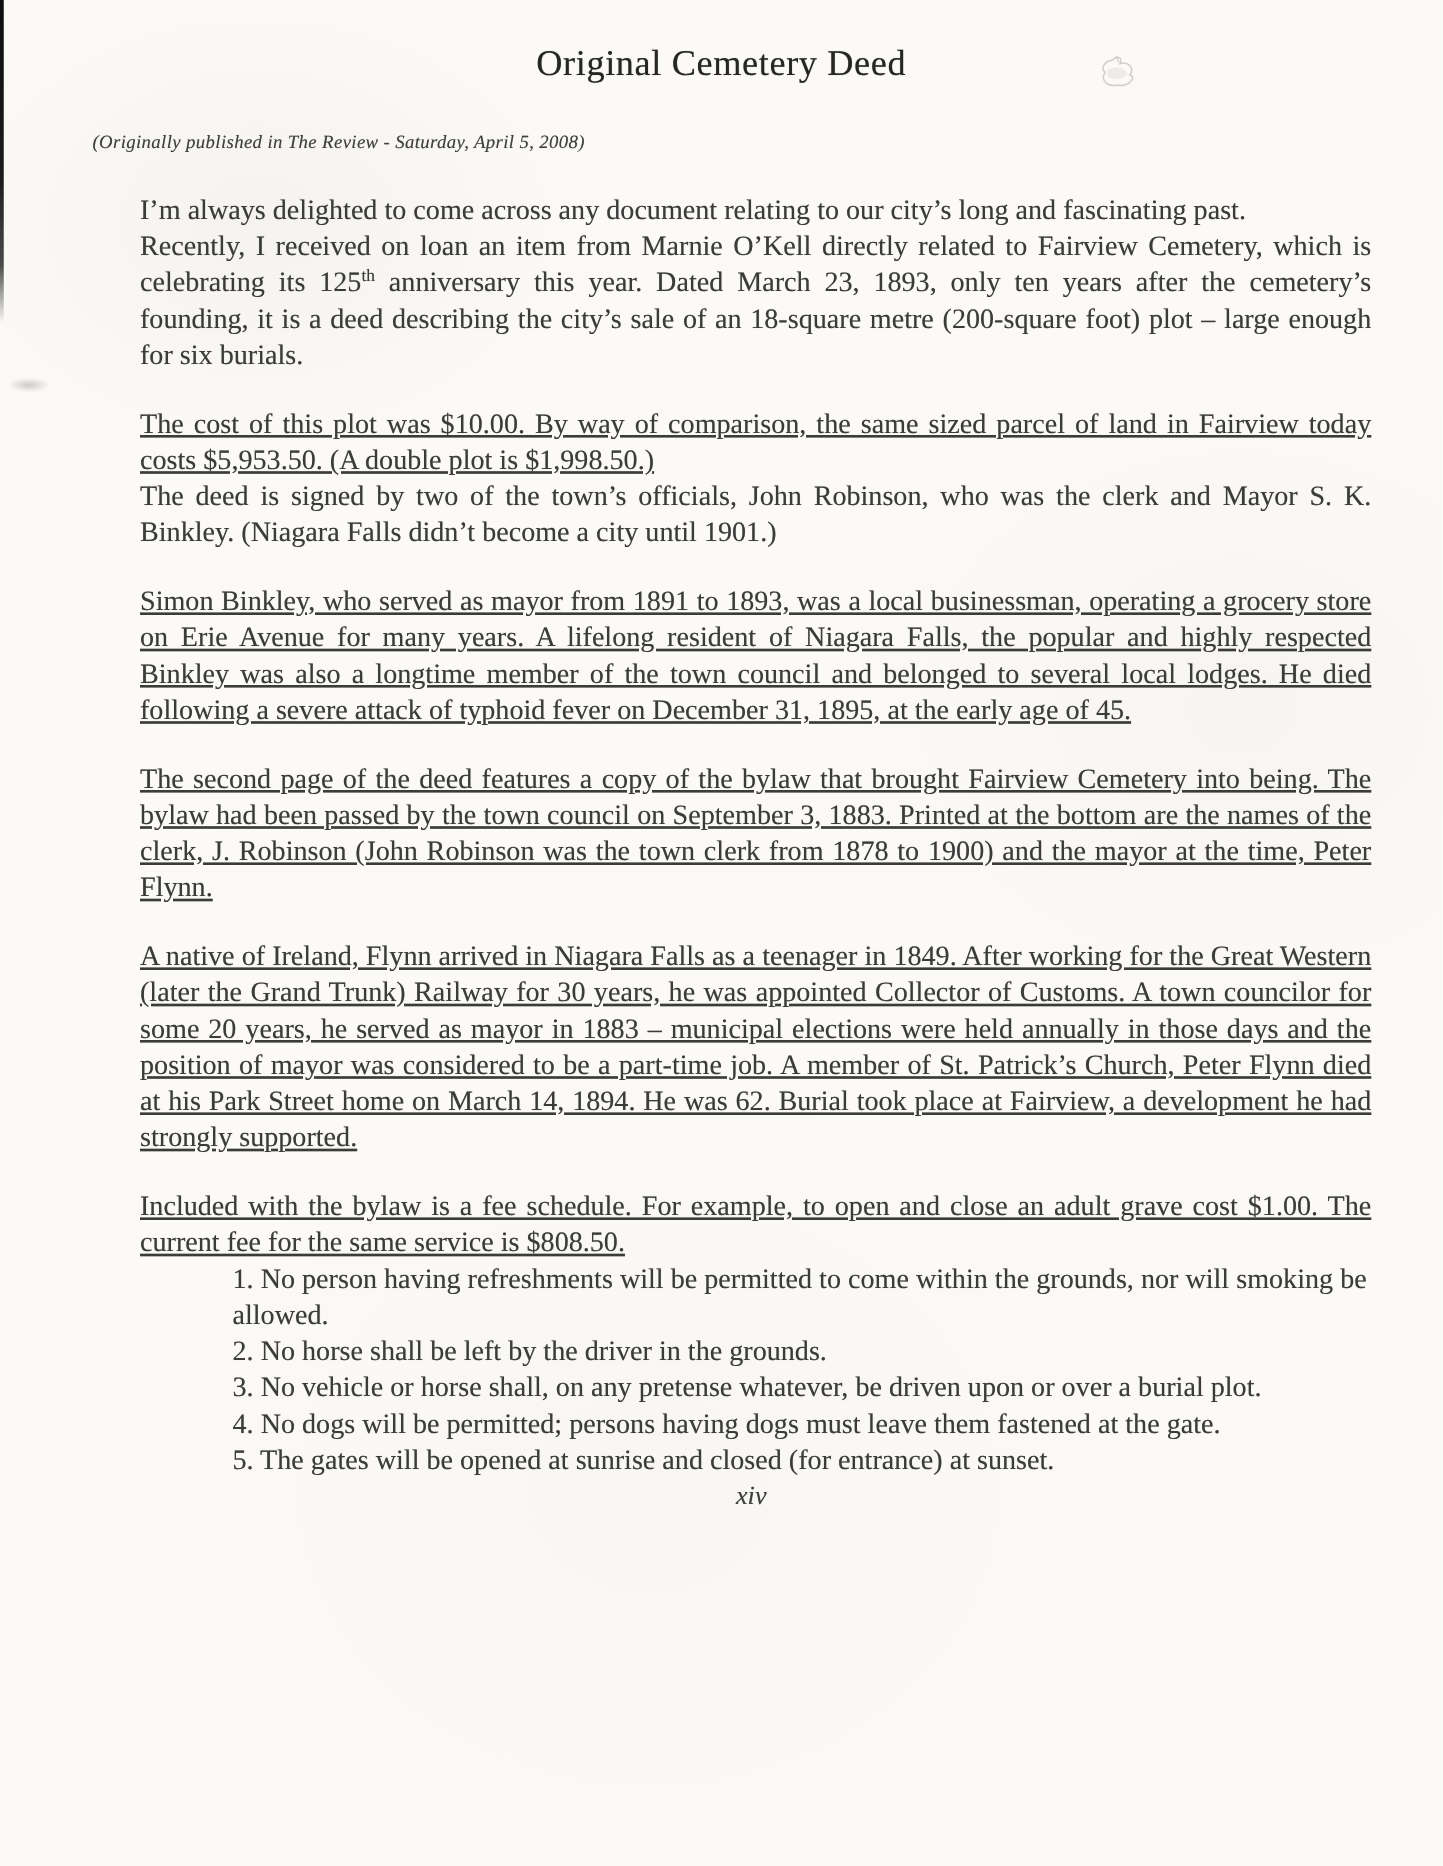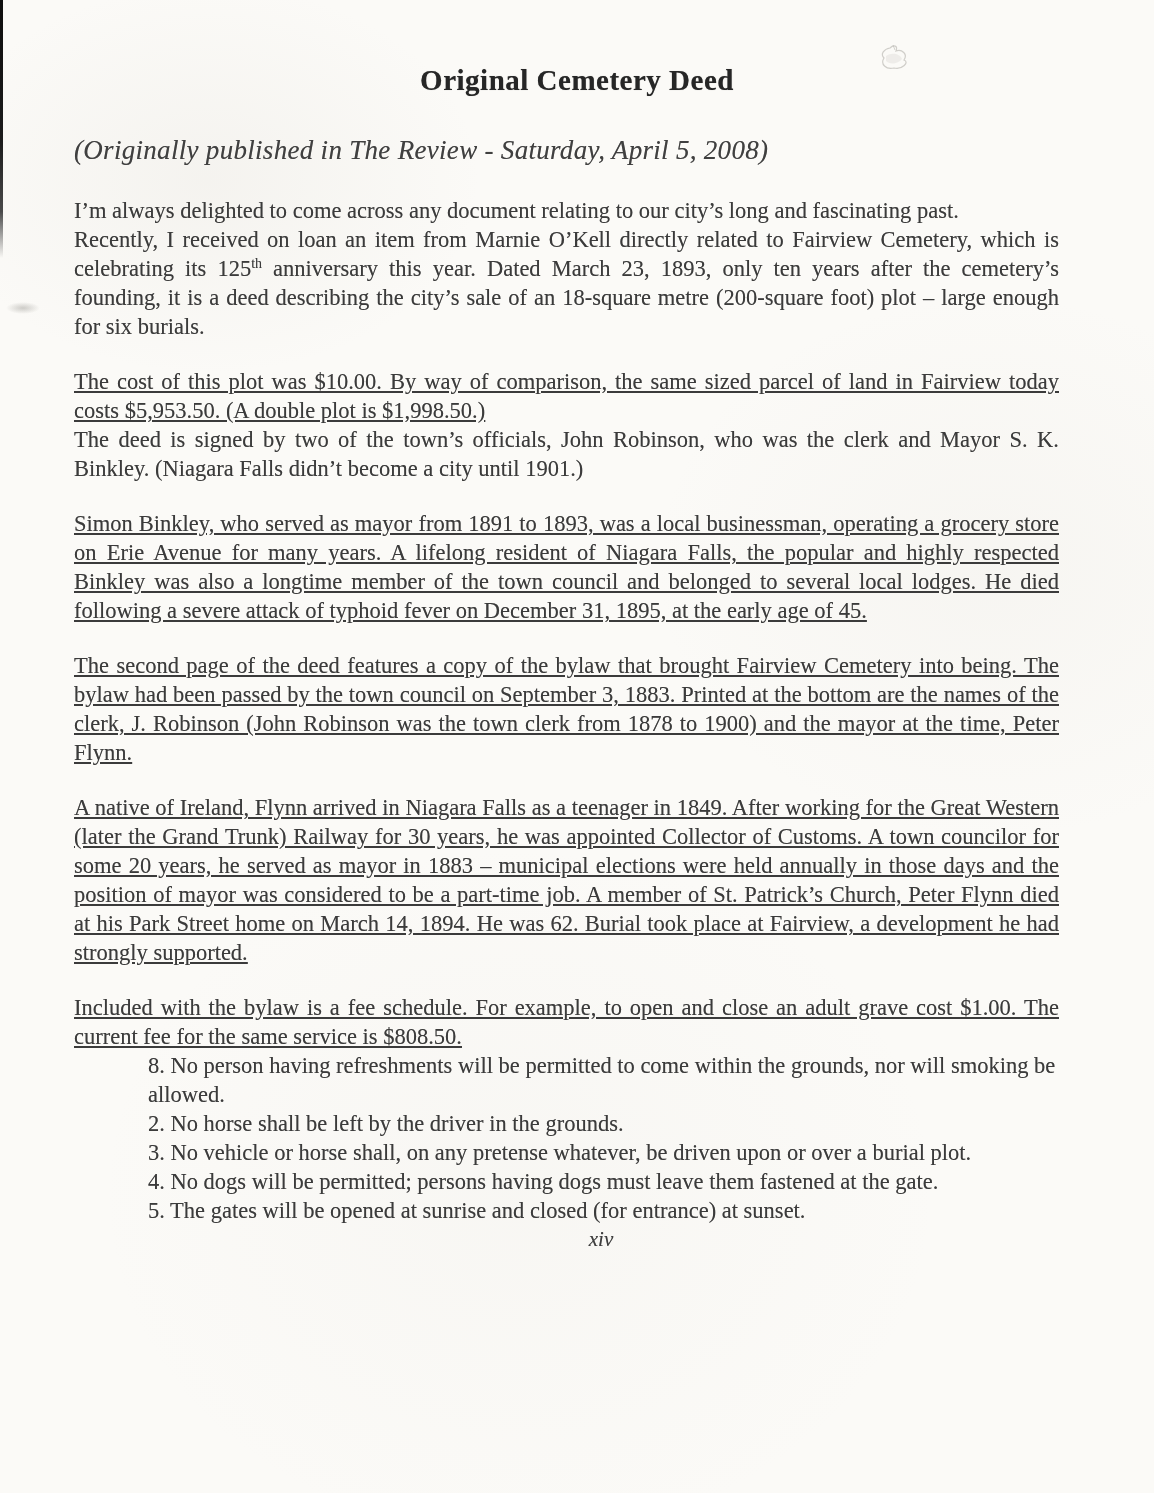--- a/index.html
+++ b/index.html
@@ -35,42 +35,42 @@
   }
   .smudge-left {
     position: absolute;
     left: 6px; top: 302px;
     width: 34px; height: 12px;
     background: radial-gradient(ellipse at center, rgba(130,128,122,0.38), transparent 70%);
   }
 
   .title {
     margin: 0;
-    padding-top: 64px;
+    padding-top: 35px;
     text-align: center;
     font-size: 29px;
-    font-weight: bold;
+    font-weight: normal;
     letter-spacing: 0.5px;
     color: #262626;
     text-shadow: 0 0 0.7px rgba(0,0,0,0.45);
   }
 
   .byline {
     margin: 0;
     margin-top: 38px;
     margin-left: 74px;
     font-style: italic;
-    font-size: 27px;
+    font-size: 15px;
     letter-spacing: 0.3px;
     color: #404040;
     text-shadow: 0 0 0.6px rgba(0,0,0,0.35);
   }
 
   .body {
-    margin-left: 74px;
+    margin-left: 112px;
     width: 985px;
     font-size: 22.5px;
     line-height: 29px;
     text-shadow: 0 0 0.6px rgba(0,0,0,0.35);
   }
 
   .body p { margin: 0; text-align: justify; }
   .body p.block-gap { margin-top: 26px; text-decoration: underline; }
   .body p.first { margin-top: 30px; }
 
@@ -121,21 +121,21 @@
     <p class="block-gap">Simon Binkley, who served as mayor from 1891 to 1893, was a local businessman, operating a grocery store on Erie Avenue for many years. A lifelong resident of Niagara Falls, the popular and highly respected Binkley was also a longtime member of the town council and belonged to several local lodges. He died following a severe attack of typhoid fever on December 31, 1895, at the early age of 45.</p>
 
     <p class="block-gap">The second page of the deed features a copy of the bylaw that brought Fairview Cemetery into being. The bylaw had been passed by the town council on September 3, 1883. Printed at the bottom are the names of the clerk, J. Robinson (John Robinson was the town clerk from 1878 to 1900) and the mayor at the time, Peter Flynn.</p>
 
     <p class="block-gap">A native of Ireland, Flynn arrived in Niagara Falls as a teenager in 1849. After working for the Great Western (later the Grand Trunk) Railway for 30 years, he was appointed Collector of Customs. A town councilor for some 20 years, he served as mayor in 1883 – municipal elections were held annually in those days and the position of mayor was considered to be a part-time job. A member of St. Patrick’s Church, Peter Flynn died at his Park Street home on March 14, 1894. He was 62. Burial took place at Fairview, a development he had strongly supported.</p>
 
     <p class="block-gap">Included with the bylaw is a fee schedule. For example, to open and close an adult grave cost $1.00. The current fee for the same service is $808.50.</p>
 
 
     <div class="rules">
-      <p>8. No person having refreshments will be permitted to come within the grounds, nor will smoking be allowed.</p>
+      <p>1. No person having refreshments will be permitted to come within the grounds, nor will smoking be allowed.</p>
       <p>2. No horse shall be left by the driver in the grounds.</p>
       <p>3. No vehicle or horse shall, on any pretense whatever, be driven upon or over a burial plot.</p>
       <p>4. No dogs will be permitted; persons having dogs must leave them fastened at the gate.</p>
       <p>5. The gates will be opened at sunrise and closed (for entrance) at sunset.</p>
     </div>
 
   </div>
 
   <div class="footer">xiv</div>
 

